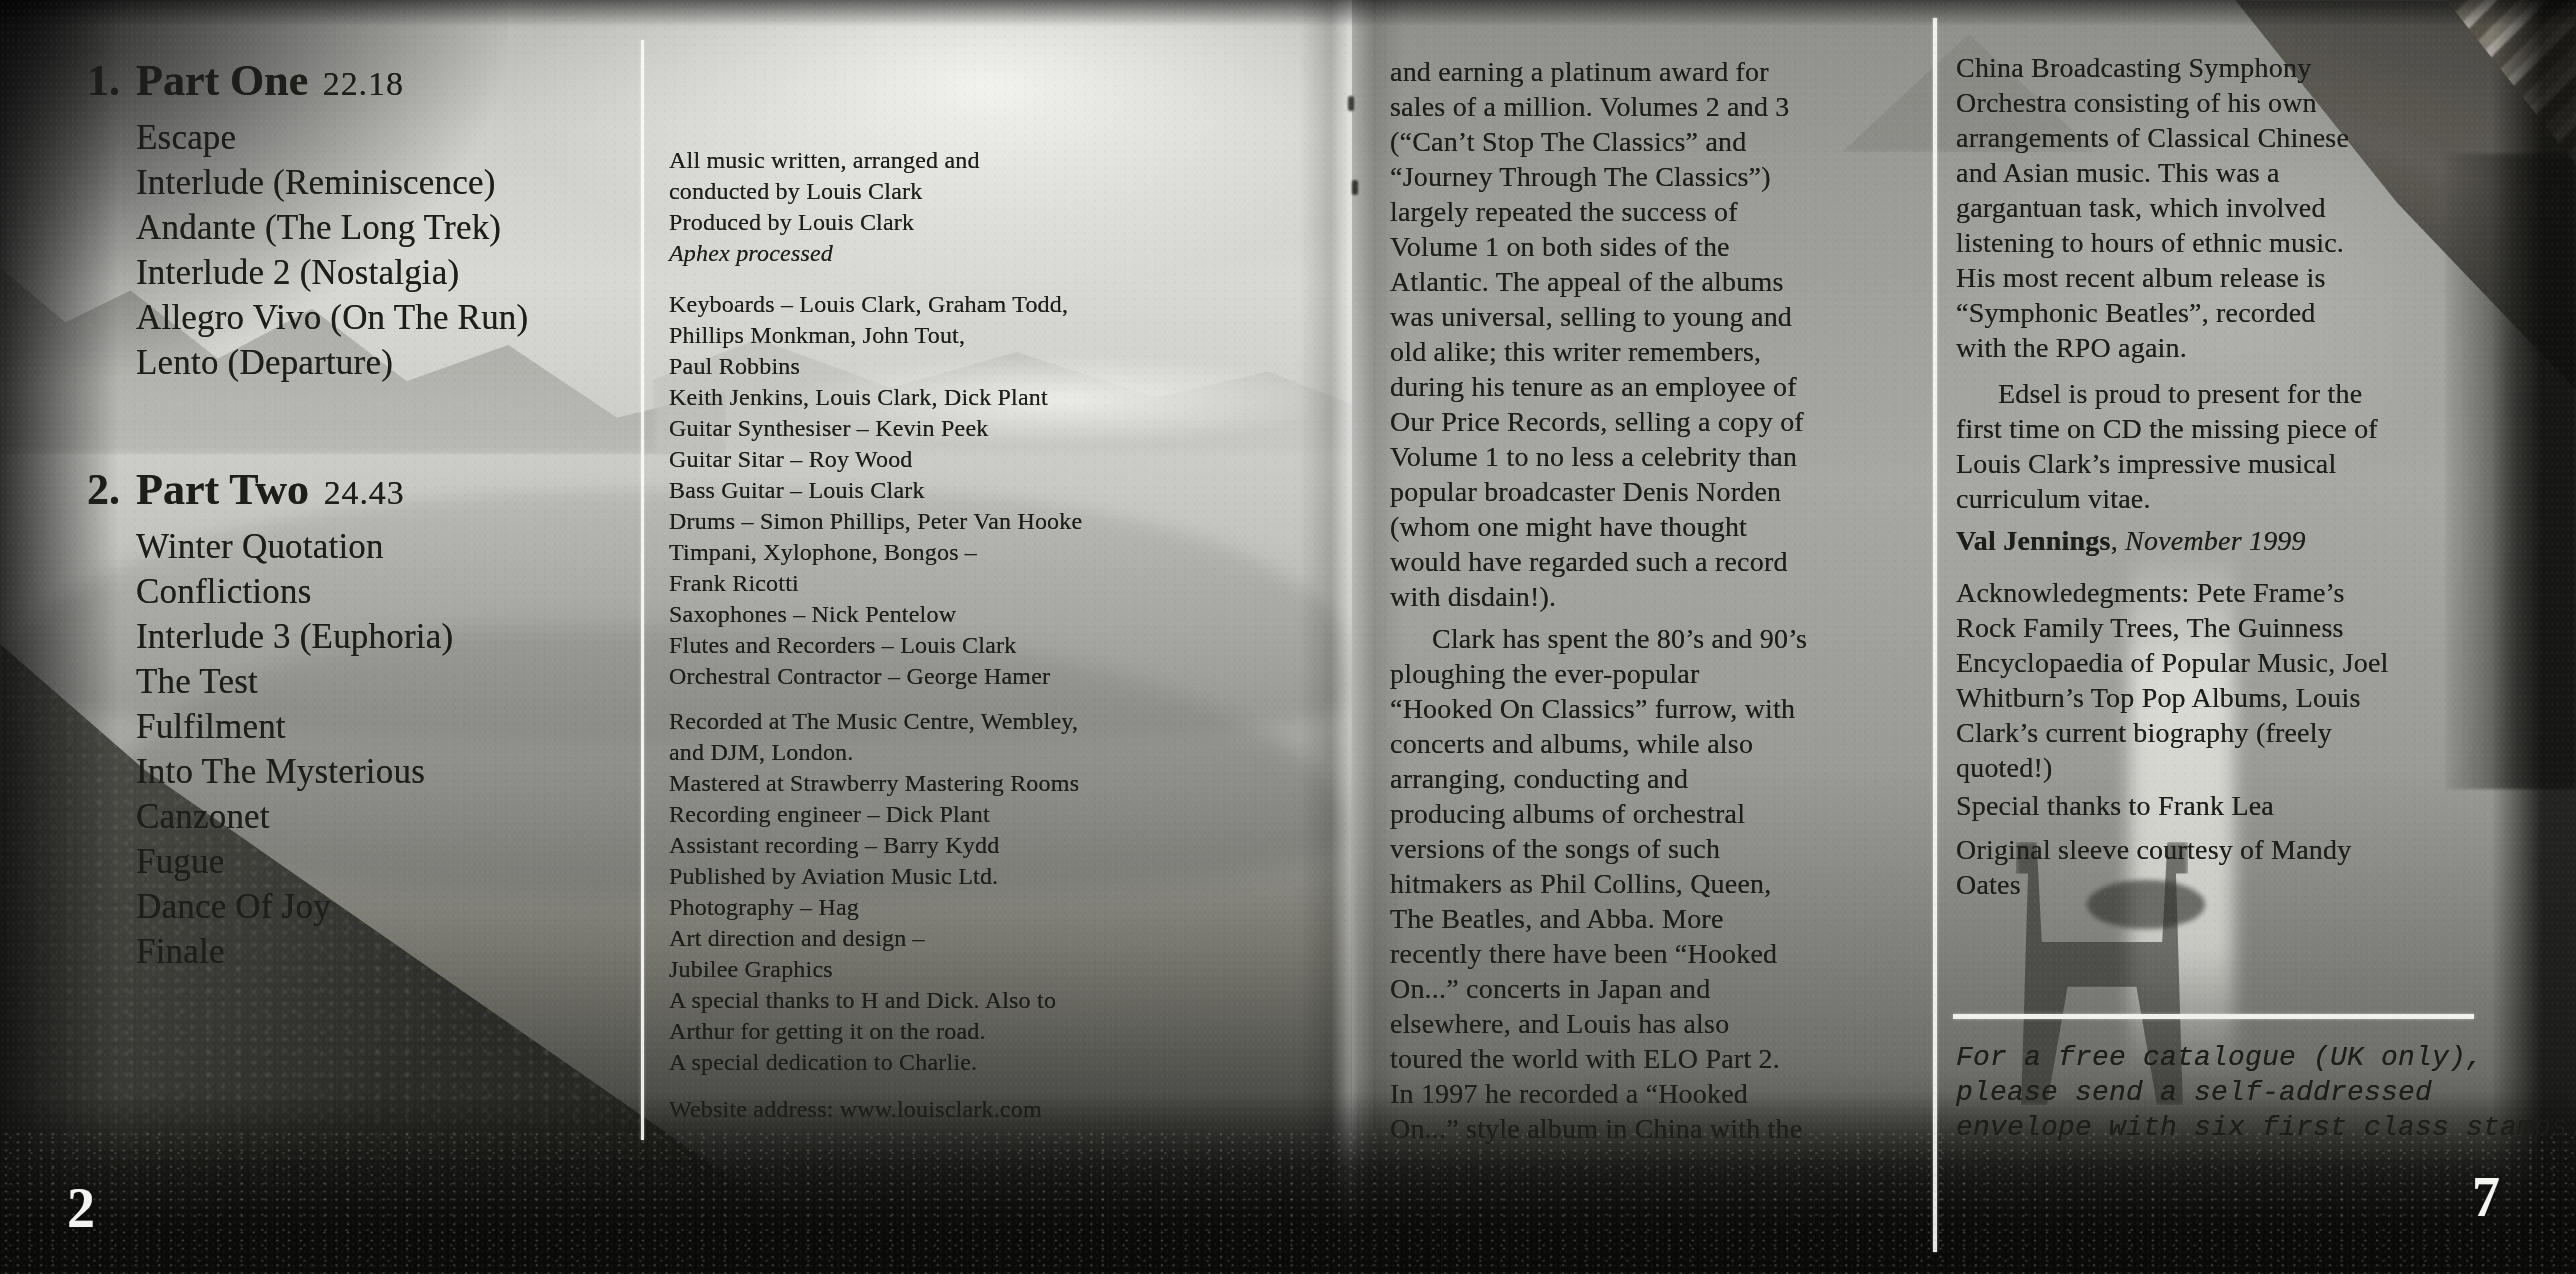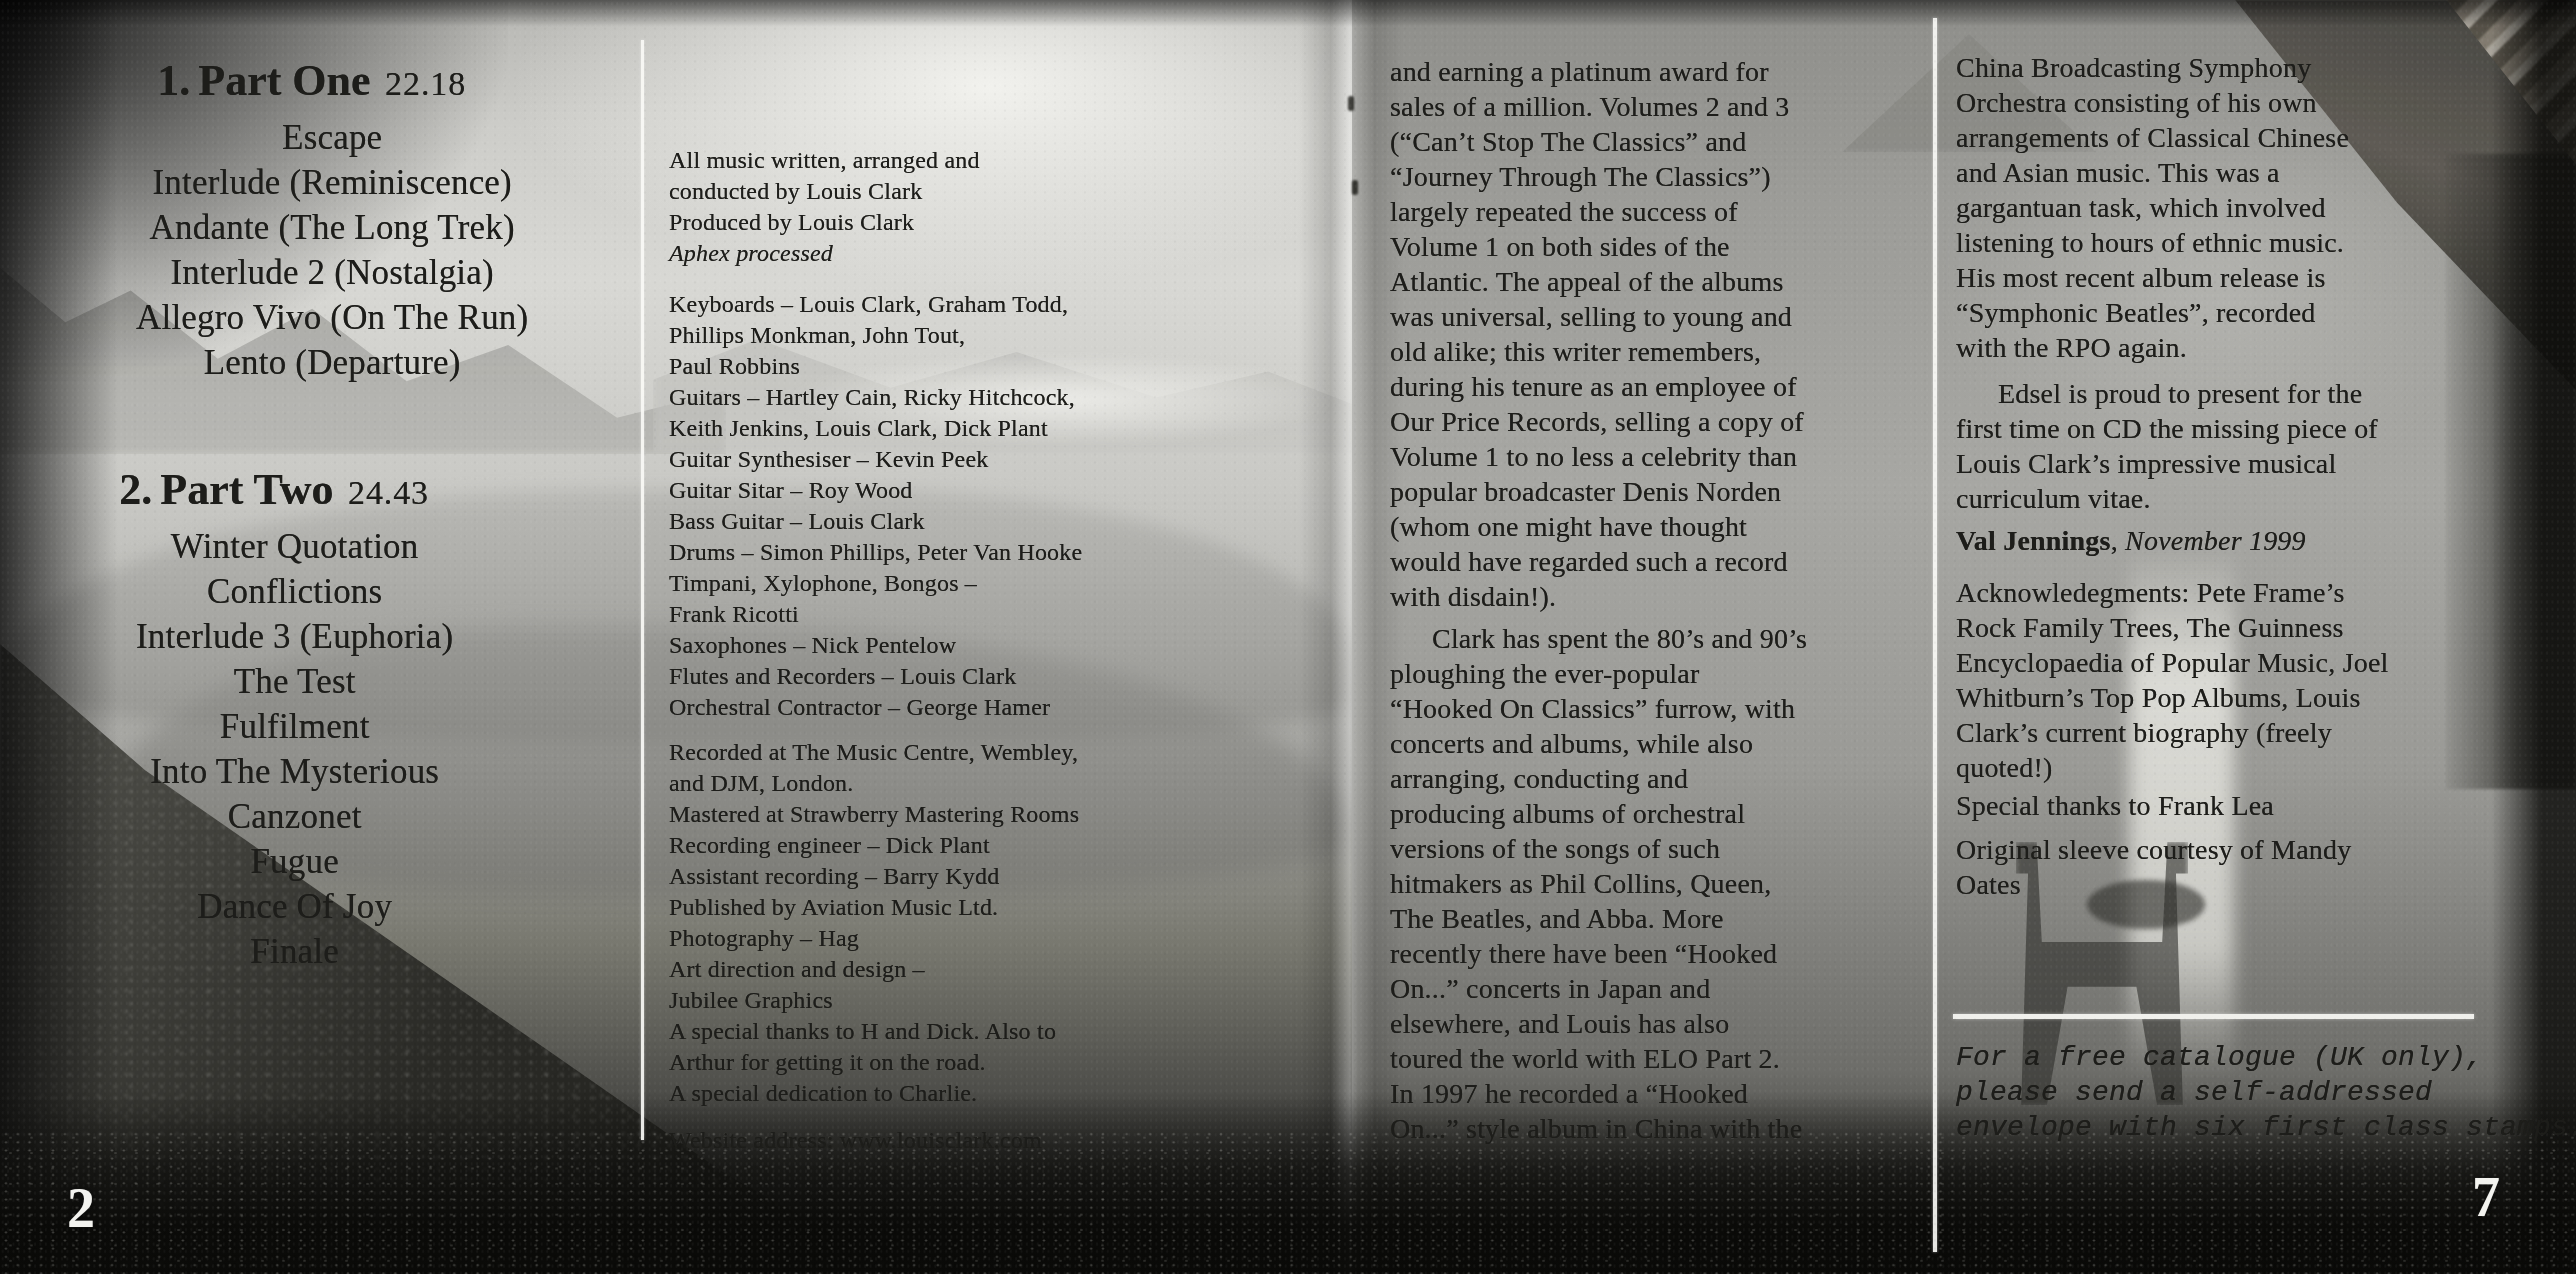--- a/index.html
+++ b/index.html
@@ -84,21 +84,21 @@
     background:#f0f0ec;box-shadow:0 0 3.6px rgba(255,255,255,.45);}
   
   .txt{z-index:8;}
   .ln{white-space:nowrap;}
   .it{font-style:italic;}
   .bd{font-weight:bold;}
   .ind{padding-left:42px;}
   .para{margin-top:7.3px;}
   .ink{color:#1d1d1a;text-shadow:0 0 0.6px rgba(28,28,24,.75);}
   
-  .trk-sec{position:absolute;left:87px;text-align:center;}
+  .trk-sec{position:absolute;left:87px;}
   #sec1{top:56px;} #sec2{top:465px;}
   .trk-head{font-size:44px;font-weight:bold;line-height:49px;white-space:nowrap;}
   .trk-num{display:inline-block;width:49px;}
   .trk-time{font-size:34px;font-weight:normal;margin-left:14.5px;letter-spacing:0.9px;}
   .trk-list{margin-top:7.3px;padding-left:49px;}
   .trk-list .ln{font-size:35px;line-height:45px;letter-spacing:0.2px;}
   
   #credits{left:669px;top:145px;width:599px;}
   #credits .ln{font-size:24px;line-height:31px;letter-spacing:0.2px;}
   .cb{margin:0;}
@@ -191,21 +191,20 @@
     <div class="cb" id="cb1">
         <div class="ln">All music written, arranged and</div>
         <div class="ln">conducted by Louis Clark</div>
         <div class="ln">Produced by Louis Clark</div>
         <div class="ln it">Aphex processed</div>
       </div>
     <div class="cb" id="cb2">
         <div class="ln">Keyboards – Louis Clark, Graham Todd,</div>
         <div class="ln">Phillips Monkman, John Tout,</div>
         <div class="ln">Paul Robbins</div>
-        <div class="ln">Guitars – Hartley Cain, Ricky Hitchcock,</div>
         <div class="ln">Keith Jenkins, Louis Clark, Dick Plant</div>
         <div class="ln">Guitar Synthesiser – Kevin Peek</div>
         <div class="ln">Guitar Sitar – Roy Wood</div>
         <div class="ln">Bass Guitar – Louis Clark</div>
         <div class="ln">Drums – Simon Phillips, Peter Van Hooke</div>
         <div class="ln">Timpani, Xylophone, Bongos –</div>
         <div class="ln">Frank Ricotti</div>
         <div class="ln">Saxophones – Nick Pentelow</div>
         <div class="ln">Flutes and Recorders – Louis Clark</div>
         <div class="ln">Orchestral Contractor – George Hamer</div>

